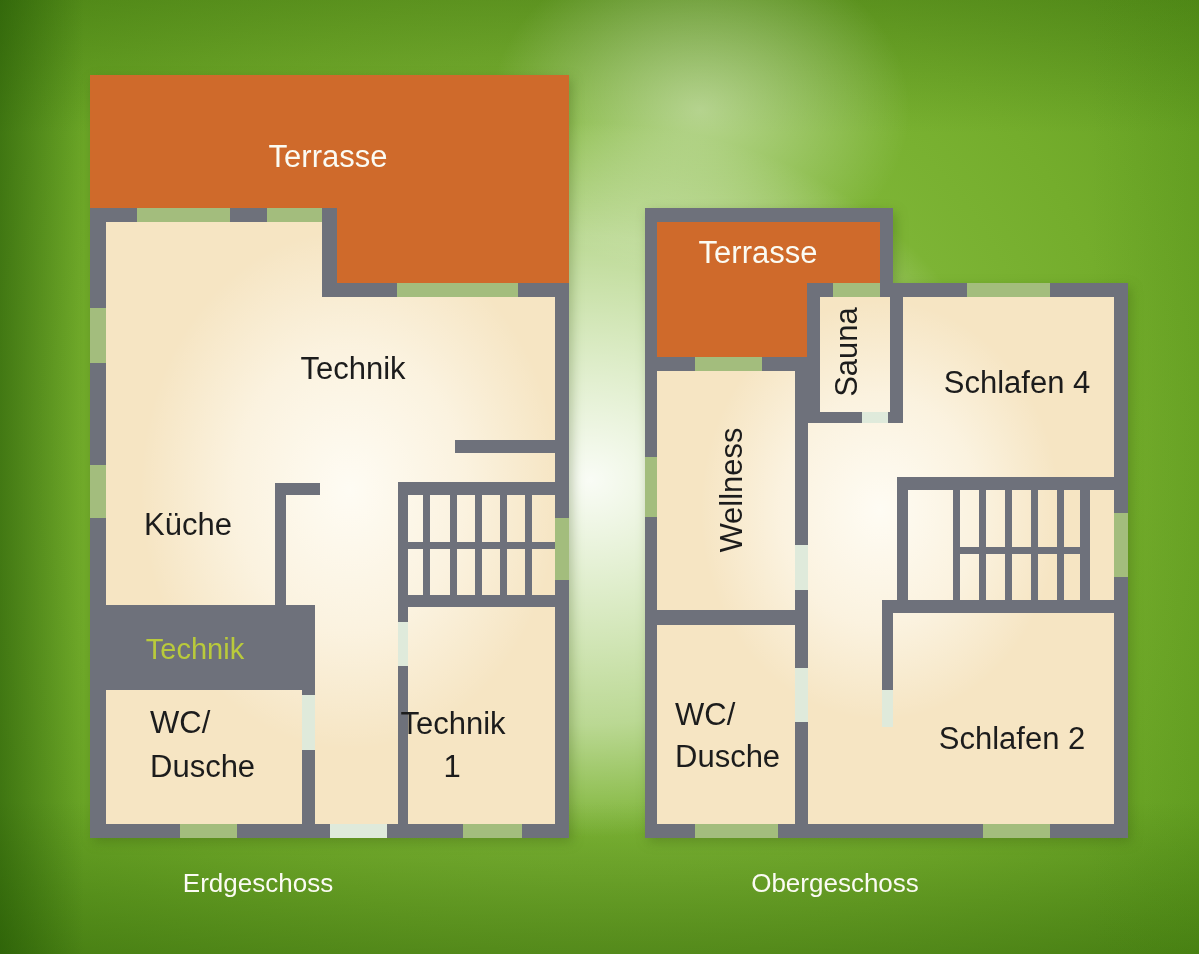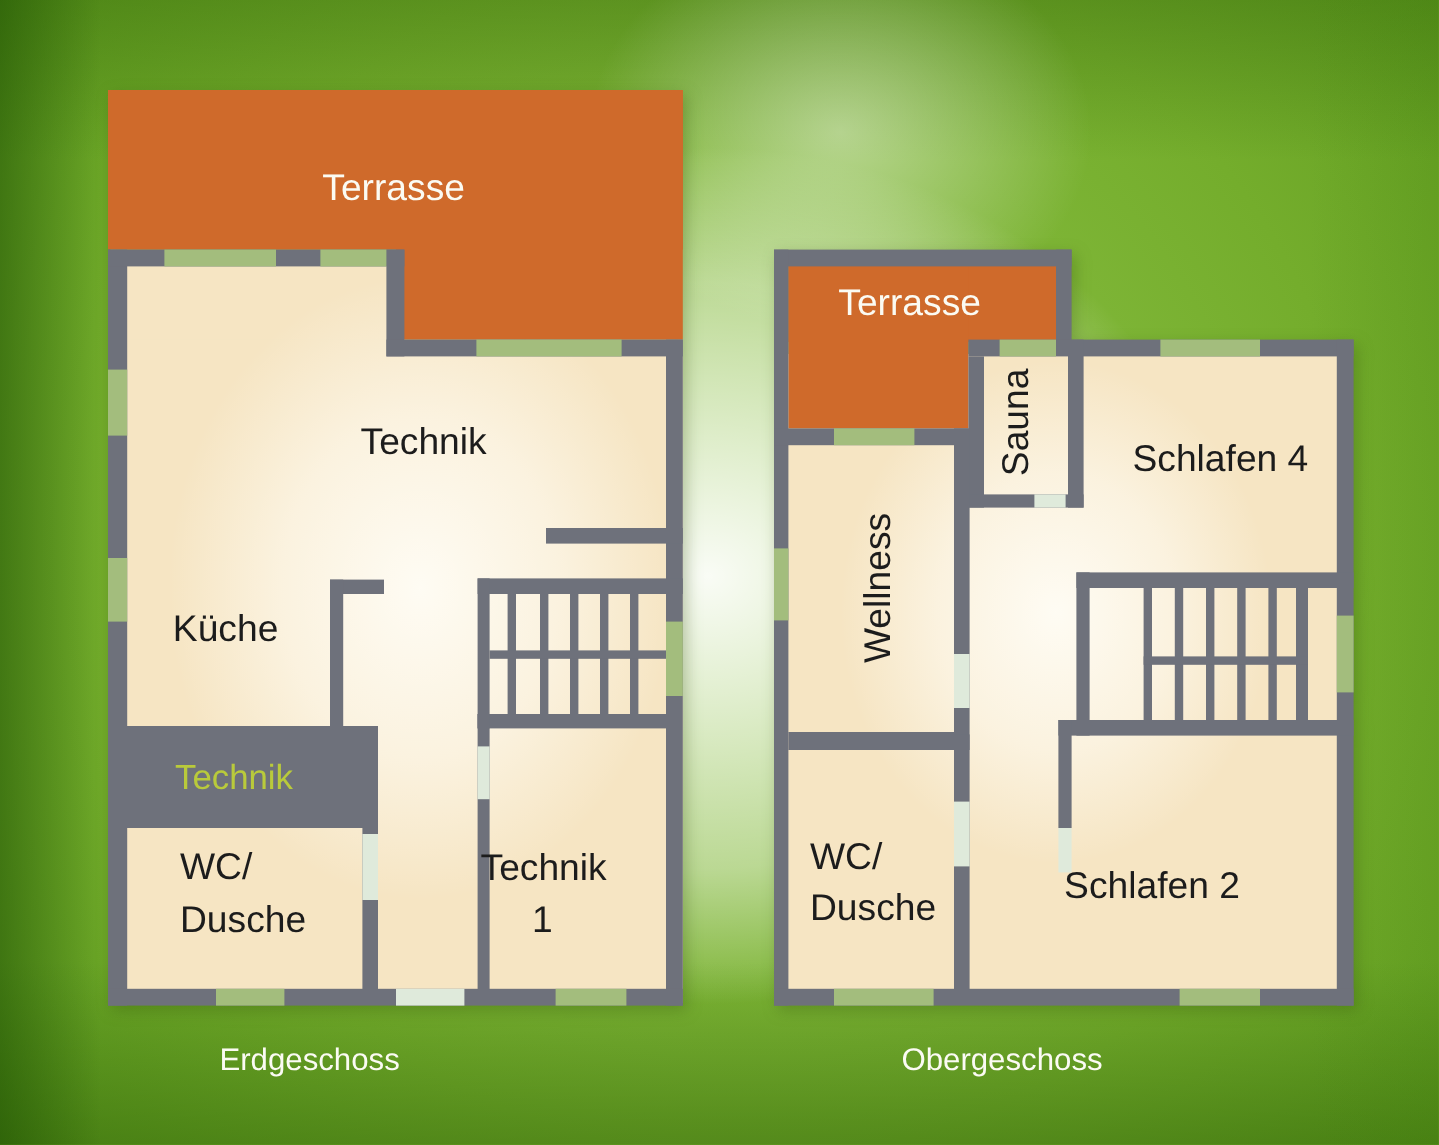--- a/index.html
+++ b/index.html
@@ -142,17 +142,17 @@
   <i class="m" style="left:795px;top:668px;width:13px;height:54px"></i>
   <i class="m" style="left:882px;top:690px;width:11px;height:37px"></i>
   <i class="m" style="left:862px;top:412px;width:26px;height:11px"></i>
 
   <span class="lbl white" style="left:746px;top:252px">Terrasse</span>
   <span class="lbl vert" style="left:846px;top:352px">Sauna</span>
   <span class="lbl" style="left:1017px;top:382px">Schlafen 4</span>
   <span class="lbl vert" style="left:731px;top:490px">Wellness</span>
   <span class="lbl left" style="left:675px;top:714px">WC/</span>
   <span class="lbl left" style="left:675px;top:756px">Dusche</span>
-  <span class="lbl" style="left:960px;top:738px">Schlafen 2</span>
+  <span class="lbl" style="left:1012px;top:738px">Schlafen 2</span>
 </div>
 
 <span class="title" style="left:258px;top:883px">Erdgeschoss</span>
 <span class="title" style="left:835px;top:883px">Obergeschoss</span>
 
 </body></html>

